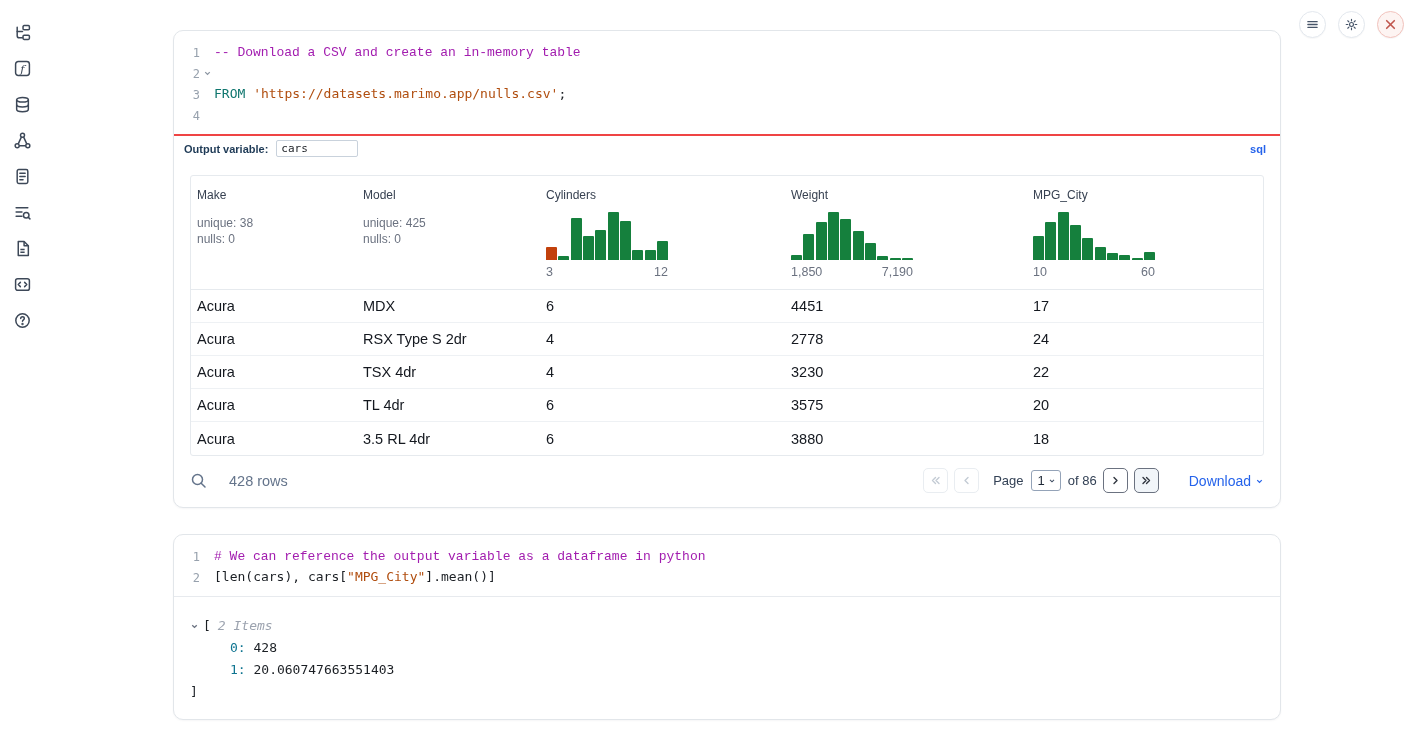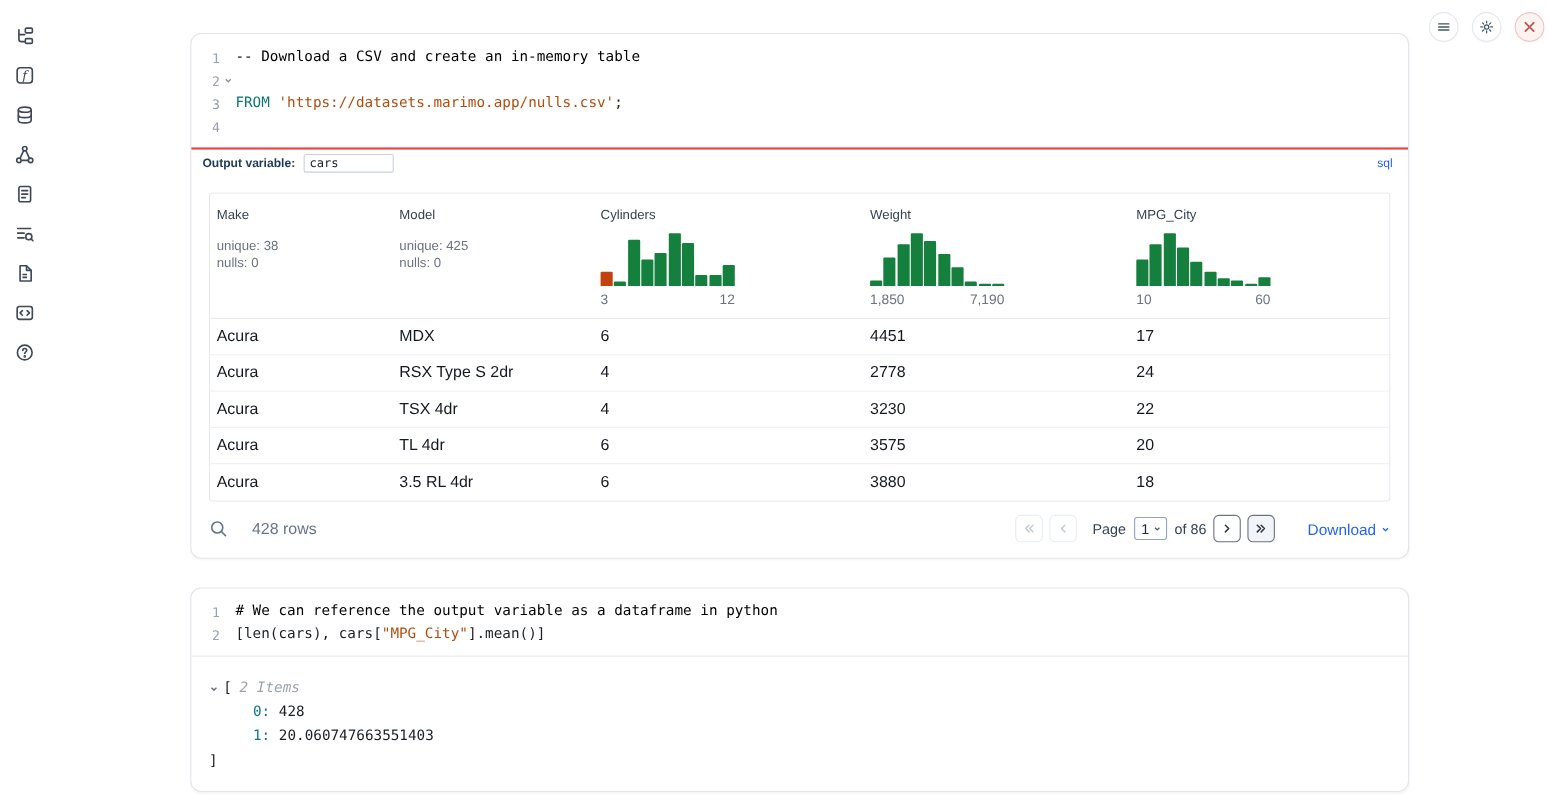--- a/index.html
+++ b/index.html
@@ -22,29 +22,29 @@
 
   
   .code-area { padding:11px 0 8px; font-family:"DejaVu Sans Mono",monospace; font-size:13px; line-height:20px; cursor:text; }
   .code-line { display:flex; white-space:pre; }
   .gutter { width:40px; flex:none; display:flex; justify-content:flex-end; user-select:none; }
   .lnum { color:#97a1ad; font-size:12px; text-align:right; padding-top:1px; }
   .fold { width:14px; display:flex; align-items:center; justify-content:center; color:#8b95a1; visibility:hidden; }
   .fold.show { visibility:visible; cursor:pointer; }
   .code-text { color:#1b1f24; }
   .tok-keyword { color:#0f766e; }
-  .tok-comment { color:#000000; }
+  .tok-comment { color:#a21caf;font-family:Liberation Mono, monospace; }
   .tok-string  { color:#b04d0e; }
   .tok-plain   { color:#1b1f24; }
 
   
   .outvar-row { border-top:2px solid #ef4444; display:flex; align-items:center; height:27px; padding:0 14px 0 10px; }
   .outvar-label { font-size:11px; font-weight:700; color:#1e3a56; }
   .outvar-input { margin-left:8px; width:82px; height:17px; border:1px solid #c9d2dc; border-radius:2px; font-family:"DejaVu Sans Mono",monospace; font-size:11px; color:#1b1f24; padding:0 4px; outline:none; }
-  .lang-badge { margin-left:auto; font-size:11px; font-weight:400; color:#2563eb; }
+  .lang-badge { margin-left:auto; font-size:11px; font-weight:700; color:#2563eb; }
 
   
   .table-wrap { margin:14px 16px 0; border:1px solid #e6eaee; border-radius:3px; overflow:hidden; }
   .thead, .trow { display:grid; grid-template-columns:166px 183px 245px 242px 1fr; }
   .thead { border-bottom:1px solid #e6eaee; }
   .hcell { padding:12px 8px 10px 6px; }
   .hname { font-size:12px; color:#374151; }
   .hmeta { margin-top:13px; font-size:12px; color:#6b7280; line-height:16px; }
   .hist { margin-top:8px; height:50px; width:122px; display:flex; align-items:flex-end; gap:1.5px; }
   .hist-bar { width:11px; background:#15803d; border-radius:1px 1px 0 0; cursor:pointer; }

